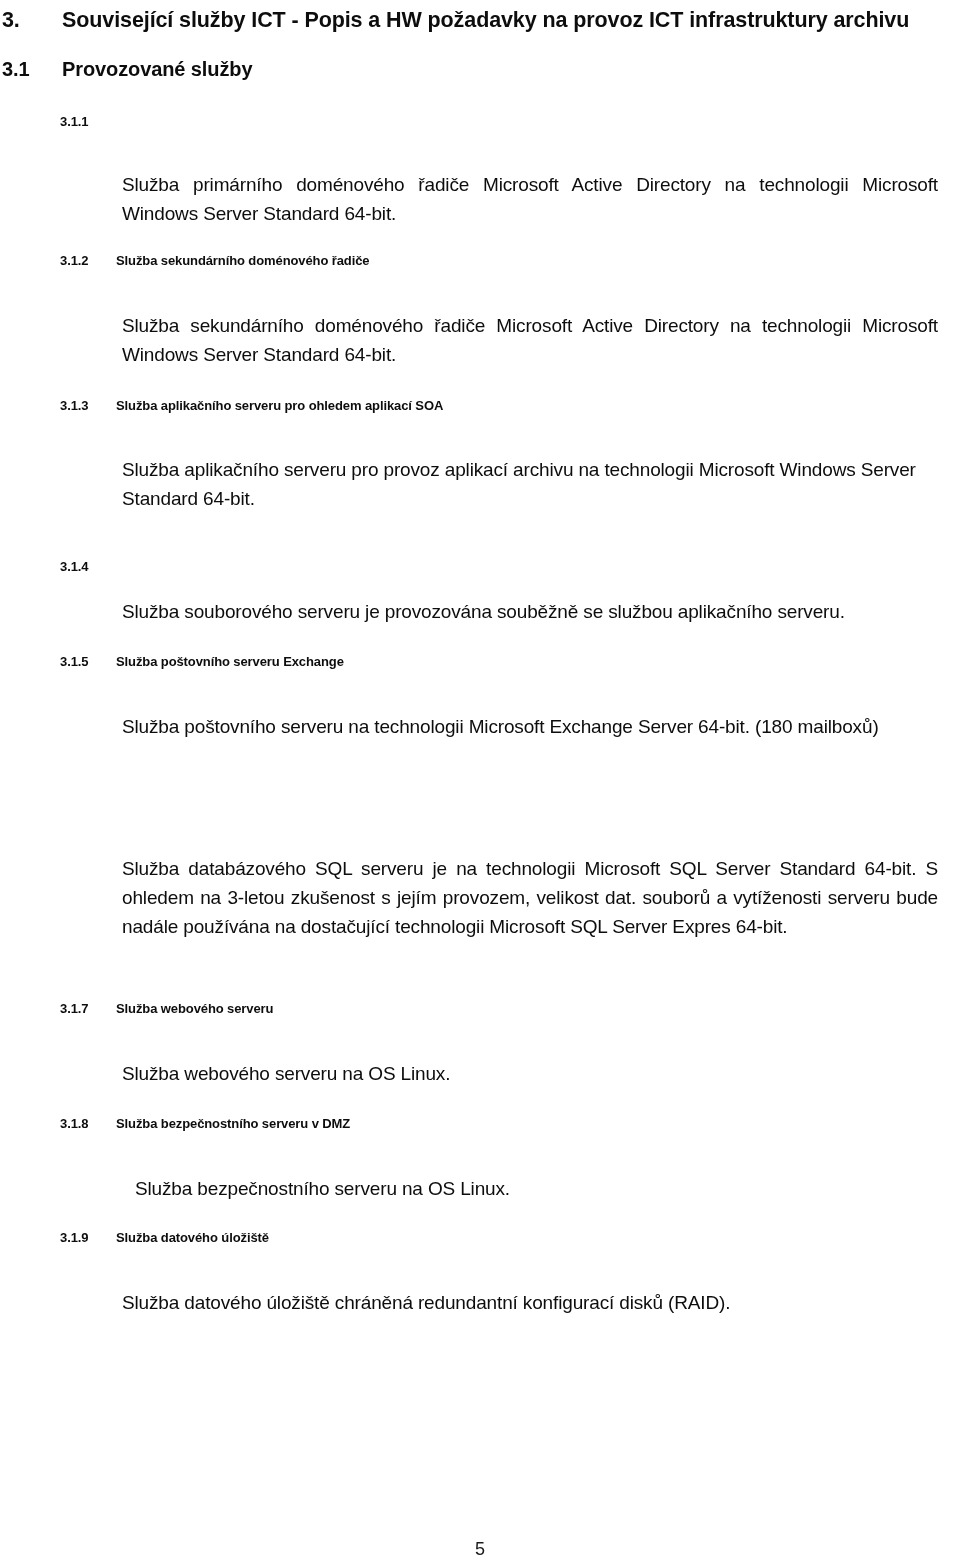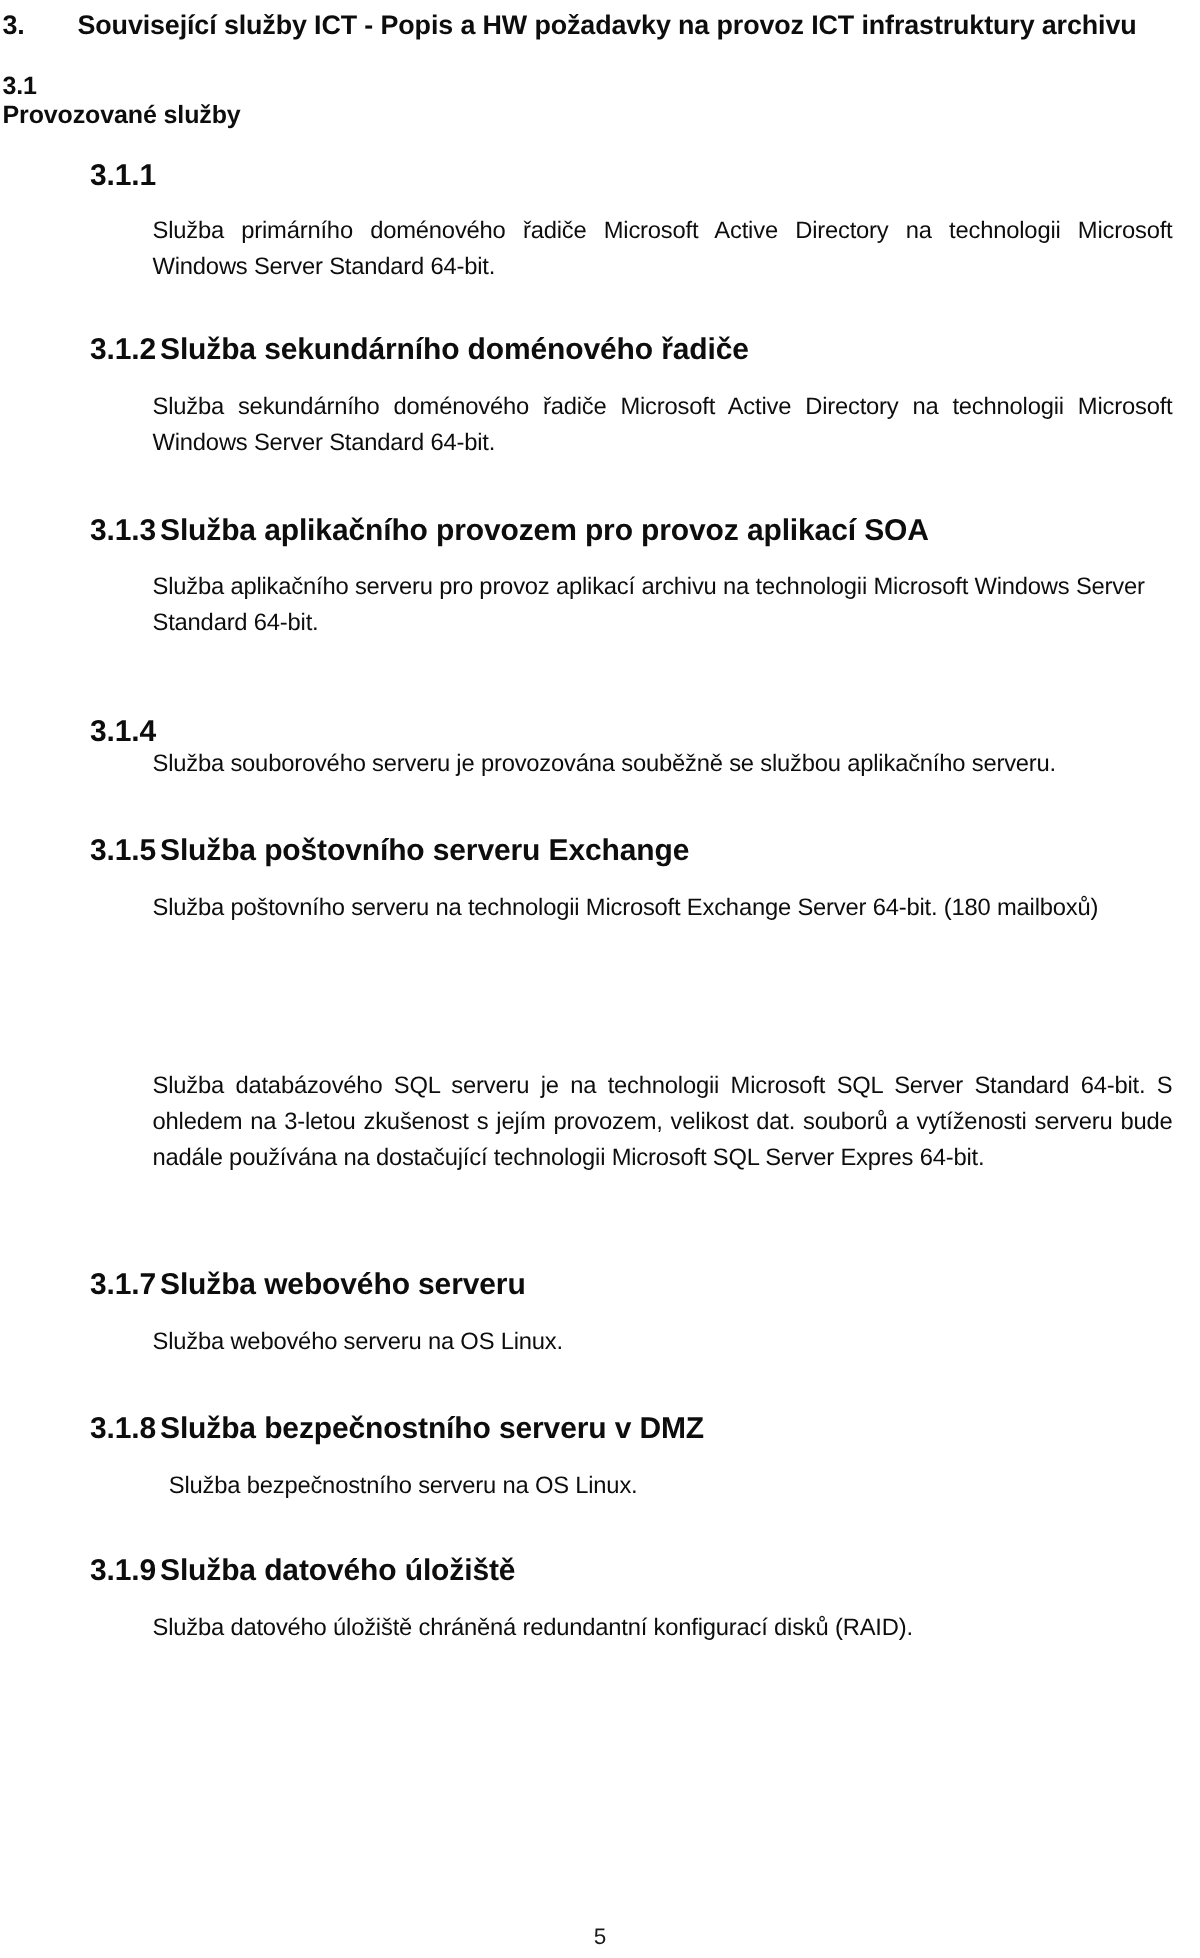--- a/index.html
+++ b/index.html
@@ -44,36 +44,35 @@
 
   .h2 {
     display: flex;
     align-items: baseline;
     font-size: 20px;
     font-weight: bold;
     line-height: 1.15;
     letter-spacing: -0.1px;
     margin: 0;
     padding: 0 0 0 2px;
-    flex-direction: column;
   }
   .h2 .num {
     flex: 0 0 auto;
     width: 60px;
   }
   .h2 .ttl { flex: 1 1 auto; }
 
   .h3 {
     display: flex;
     align-items: baseline;
-    font-size: 24px;
+    font-size: 13px;
     font-weight: bold;
     line-height: 1.15;
     letter-spacing: -0.1px;
-    margin: 12px;
+    margin: 0;
     padding: 0 0 0 60px;
   }
   .h3 .num {
     flex: 0 0 auto;
     width: 56px;
   }
   .h3 .ttl { flex: 1 1 auto; }
 
   
   .body-par {
@@ -136,21 +135,21 @@
       <span class="ttl">Služba sekundárního doménového řadiče</span>
     </h3>
   </div>
   <div class="blk" style="top:311px;">
     <p class="body-par justify">Služba sekundárního doménového řadiče Microsoft Active Directory na technologii Microsoft Windows Server Standard 64-bit.</p>
   </div>
 
   <div class="blk" style="top:399px;">
     <h3 class="h3">
       <span class="num">3.1.3</span>
-      <span class="ttl">Služba aplikačního provozem pro provoz aplikací SOA</span>
+      <span class="ttl">Služba aplikačního serveru pro ohledem aplikací SOA</span>
     </h3>
   </div>
   <div class="blk" style="top:455px;">
     <p class="body-par left">Služba aplikačního serveru pro provoz aplikací archivu na technologii Microsoft Windows Server Standard 64-bit.</p>
   </div>
 
   <div class="blk" style="top:560px;">
     <h3 class="h3">
       <span class="num">3.1.4</span>
     </h3>

